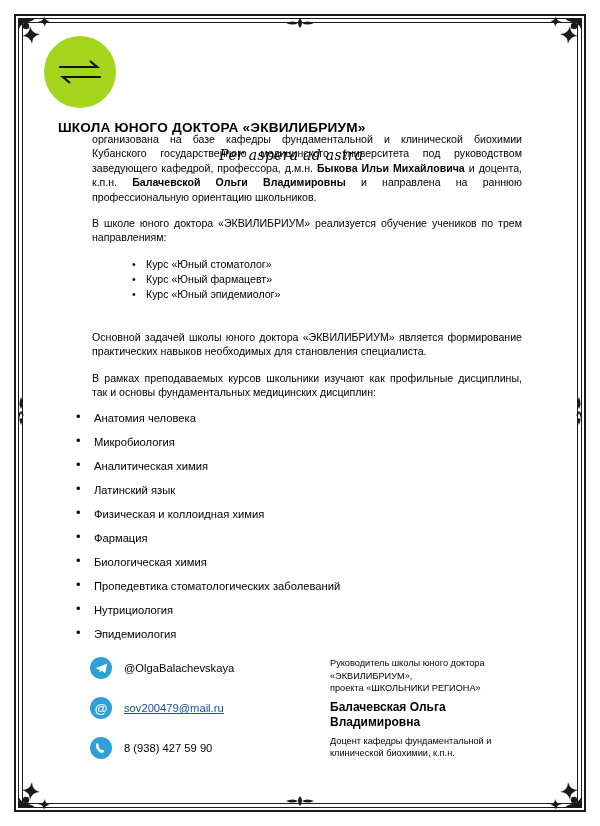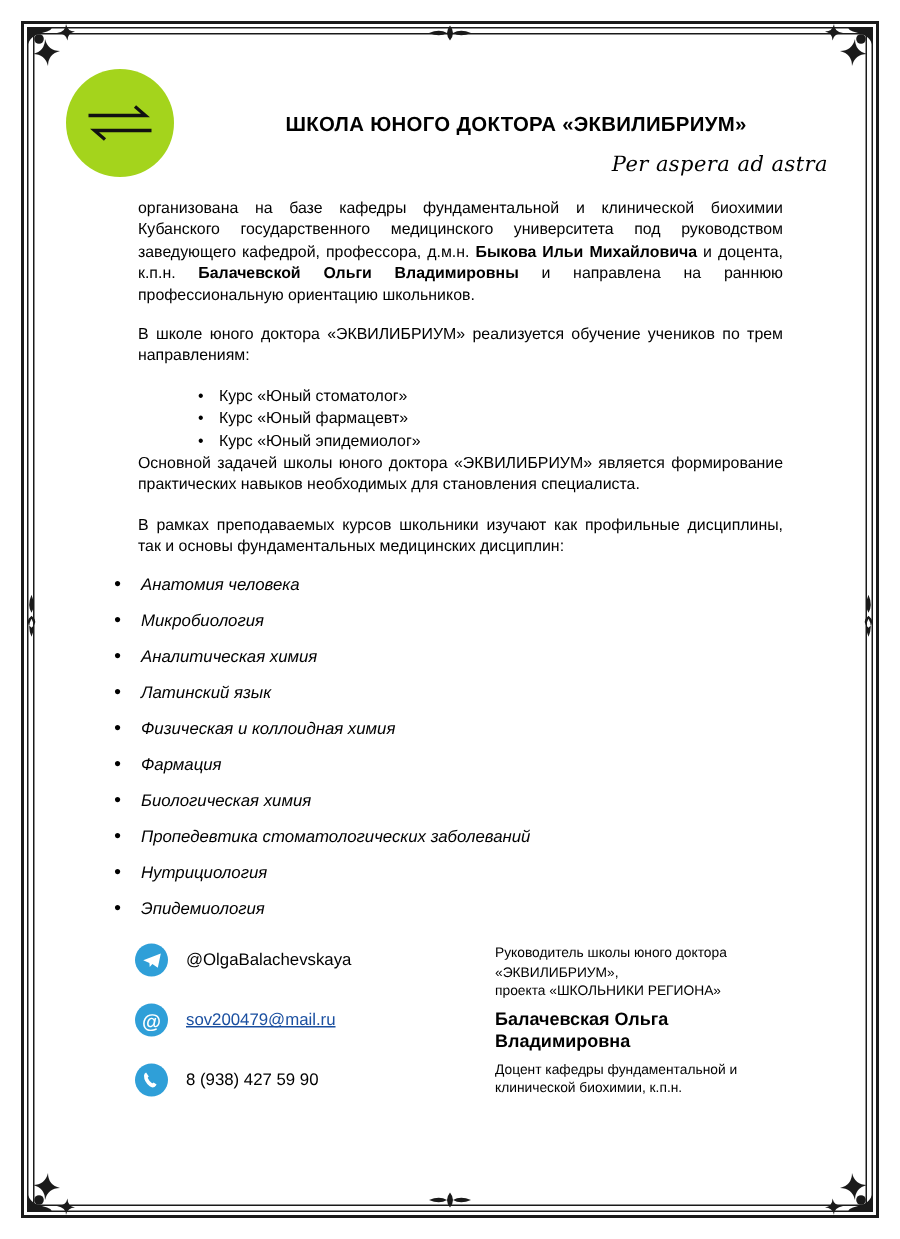--- a/index.html
+++ b/index.html
@@ -72,23 +72,24 @@
     position: absolute;
     left: 40px;
     top: 32px;
     width: 520px;
     height: 762px;
   }
 
   
   .header {
     display: flex;
-    align-items: flex-end;
+    align-items: flex-start;
     height: 82px;
     padding-top: 4px;
+    flex-direction: column;
   }
   .logo {
     width: 72px;
     height: 72px;
     border-radius: 50%;
     background: #a4d41c;
     flex: 0 0 72px;
     position: relative;
     margin-left: 4px;
   }
@@ -130,41 +131,40 @@
   p.just {
     text-align: justify;
     font-size: 10.6px;
     line-height: 14.4px;
     margin: 0 0 12px 0;
     color: #000;
   }
   p.just b { font-weight: bold; margin-top: 36px; }
 
   .course-list {
-    margin: 0 0 0 0;
+    margin: 0 0 28px 0;
     padding-left: 40px;
     list-style: none;
   }
   .course-list li {
     font-size: 10.6px;
     line-height: 15px;
     position: relative;
     padding-left: 14px;
   }
   .course-list li:before {
     content: "\2022";
     position: absolute;
     left: 0;
     top: 0;
   }
 
   .disc-wrap {
     margin-top: 4px;
     padding-left: 28px;
-    font-style: italic;
   }
   ul.disciplines {
     margin: 0;
     padding: 0;
     list-style: none;
   }
   ul.disciplines li {
     font-size: 11.2px;
     line-height: 14px;
     padding: 0 0 10px 26px;

